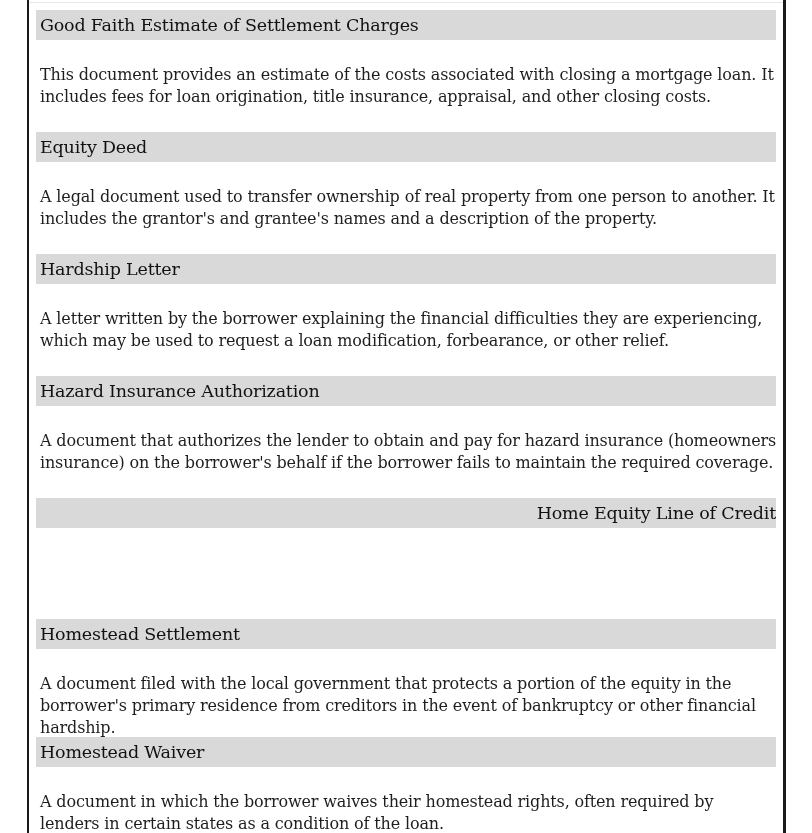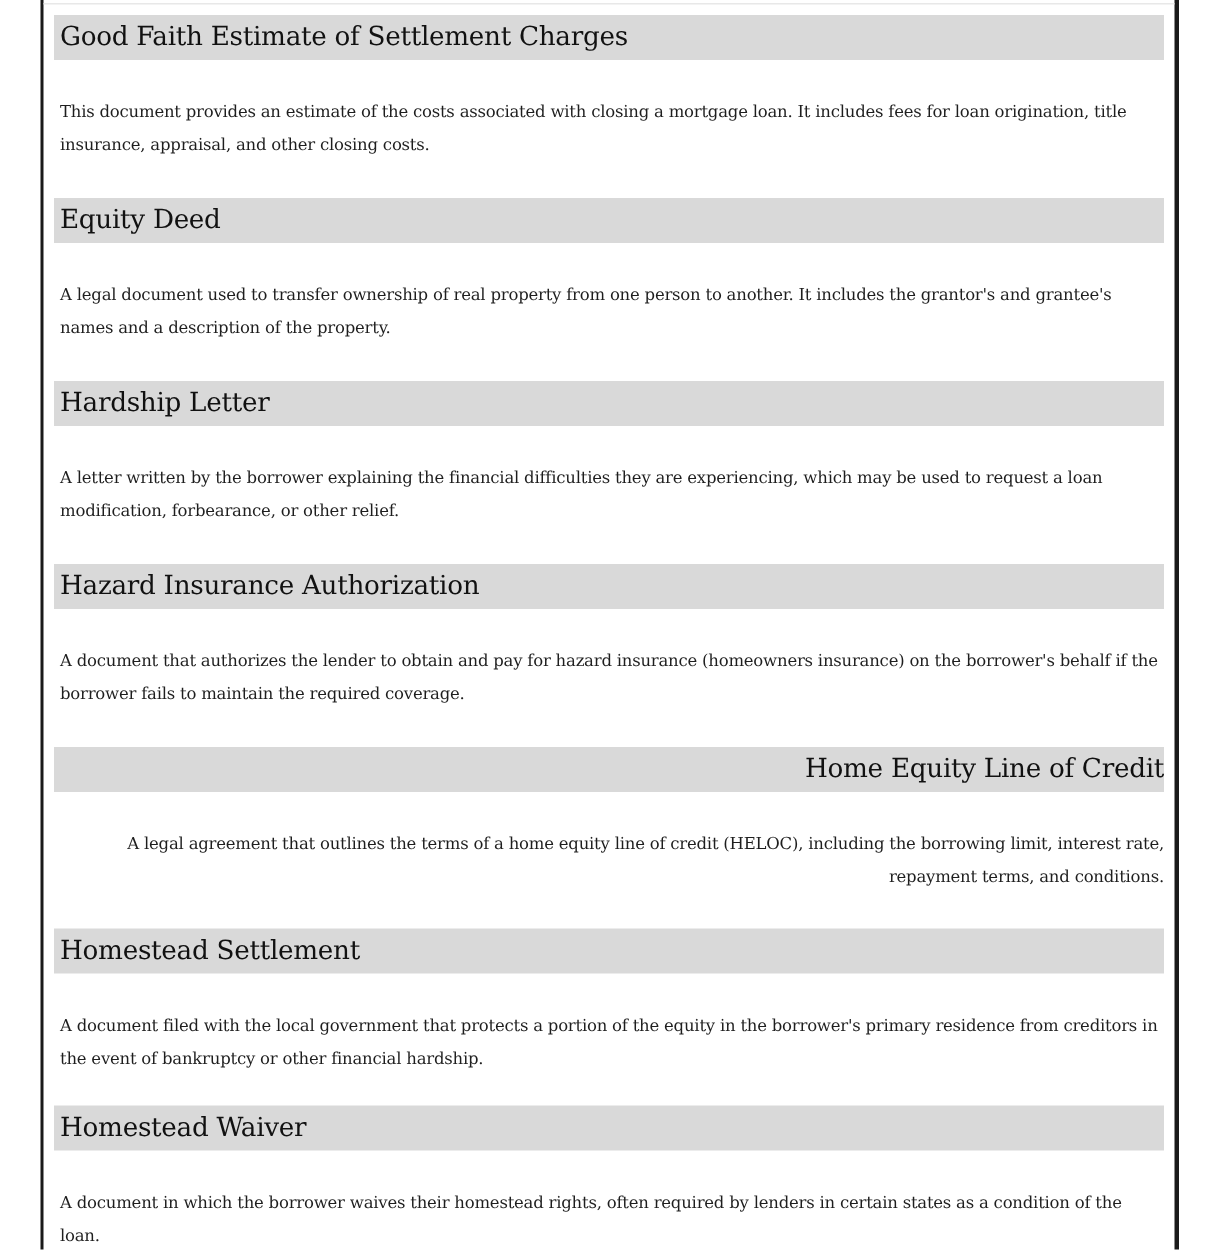--- a/index.html
+++ b/index.html
@@ -13,21 +13,21 @@
   .section { position: absolute; left: 7px; width: 740px; }
   .heading {
     background: #d9d9d9; height: 30px; line-height: 30px;
     padding-left: 4px; margin: 0;
     font-family: "DejaVu Serif", "Liberation Serif", serif;
     font-weight: normal; font-size: 17.5px; color: #111; letter-spacing: -0.2px;
   }
   .desc {
     margin: 0; padding-left: 4px; margin-top: 24px;
     font-family: "DejaVu Serif", "Liberation Serif", serif;
-    font-size: 11px; line-height: 22px; color: #1e1e1e; letter-spacing: -0.15px;
+    font-size: 16px; line-height: 22px; color: #1e1e1e; letter-spacing: -0.15px;
     width: 736px;
   }
 </style>
 </head>
 <body>
 
 <div class="page">
   <div class="topline"></div>
 
   <div class="section" style="top:18px;">
@@ -45,21 +45,20 @@
     <p class="desc">A letter written by the borrower explaining the financial difficulties they are experiencing, which may be used to request a loan modification, forbearance, or other relief.</p>
   </div>
 
   <div class="section" style="top:384px;">
     <h2 class="heading">Hazard Insurance Authorization</h2>
     <p class="desc">A document that authorizes the lender to obtain and pay for hazard insurance (homeowners insurance) on the borrower's behalf if the borrower fails to maintain the required coverage.</p>
   </div>
 
   <div class="section" style="top:506px;text-align:right;">
     <h2 class="heading">Home Equity Line of Credit</h2>
-    <p class="desc">A legal agreement that outlines the terms of a home equity line of credit (HELOC), including the borrowing limit, interest rate, repayment terms, and conditions.</p>
   </div>
 
   <div class="section" style="top:627px;">
     <h2 class="heading">Homestead Settlement</h2>
     <p class="desc">A document filed with the local government that protects a portion of the equity in the borrower's primary residence from creditors in the event of bankruptcy or other financial hardship.</p>
   </div>
 
   <div class="section" style="top:745px;">
     <h2 class="heading">Homestead Waiver</h2>
     <p class="desc">A document in which the borrower waives their homestead rights, often required by lenders in certain states as a condition of the loan.</p>

